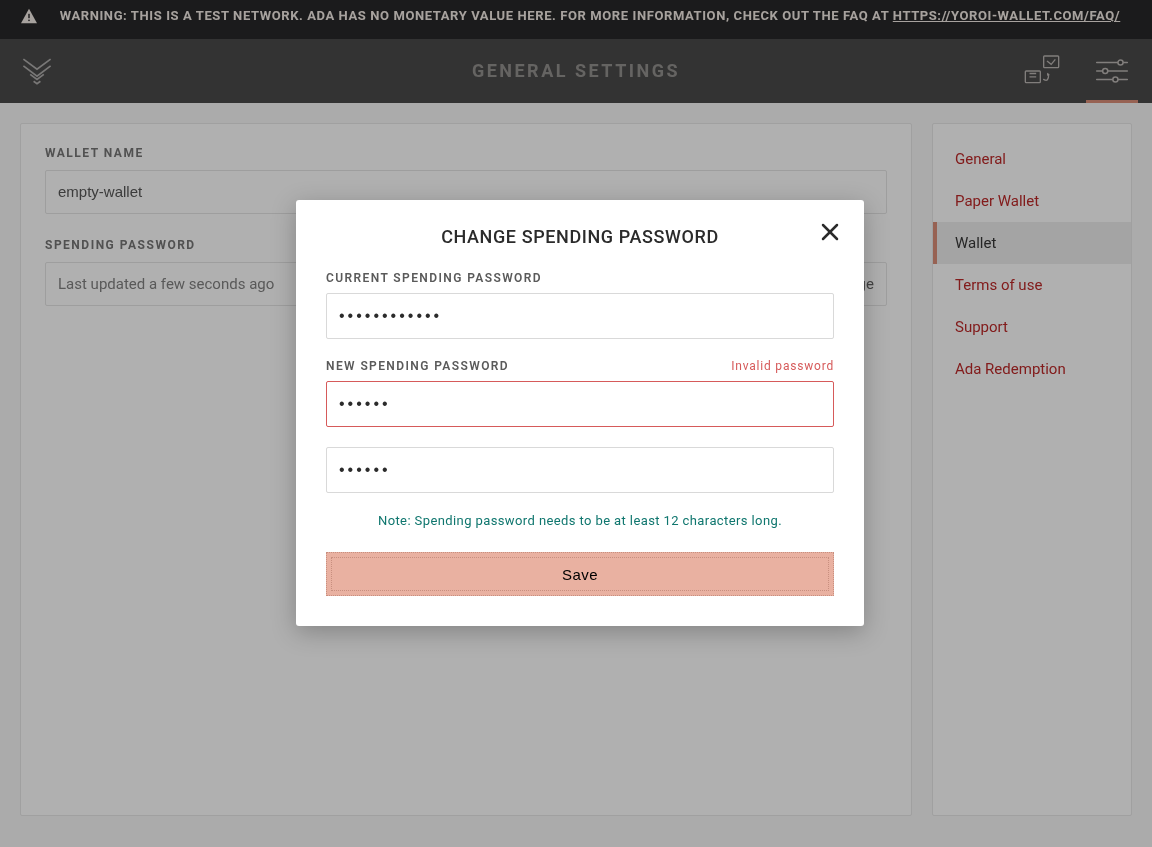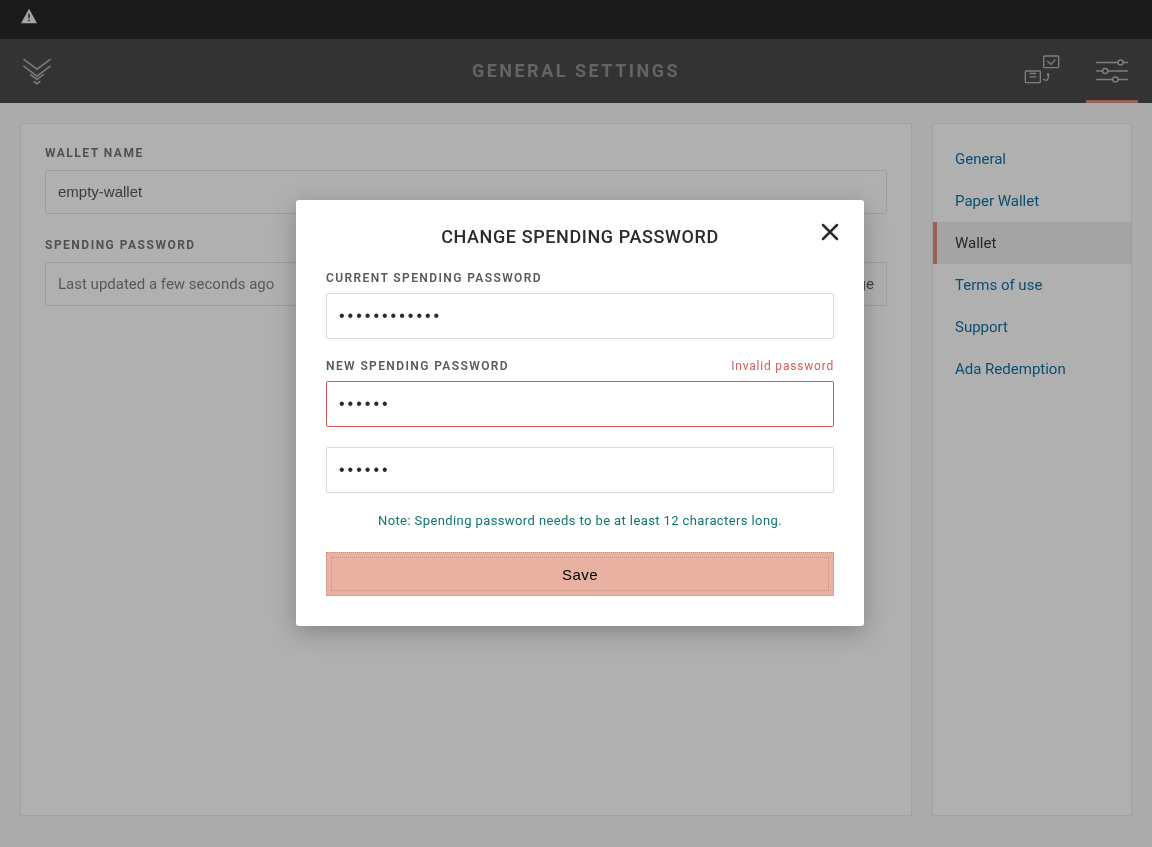--- a/index.html
+++ b/index.html
@@ -95,21 +95,21 @@
     justify-content:space-between;
     color:#7a7a7a;
     font-size:15px;
   }
   .static-row .link { color:#5a5a5a; }
 
   
   .nav-item {
     padding: 12px 22px;
     font-size: 15px;
-    color: #0369a1;
+    color: #b91c1c;
     cursor: pointer;
   }
   .nav-item.active {
     background: #ededed;
     color: #2b2b2b;
     font-weight: 400;
     border-left: 4px solid #d98771;
     padding-left: 18px;
   }
 
@@ -196,20 +196,24 @@
 <body>
 
 <div class="banner">
   <span class="warn-icon">
     <svg width="18" height="16" viewBox="0 0 24 22" fill="currentColor">
         <path d="M12 1 L23 21 H1 Z" fill="#f2eae4"></path>
         <rect x="11" y="8" width="2" height="6" fill="#1b1b1c"></rect>
         <rect x="11" y="16" width="2" height="2" fill="#1b1b1c"></rect>
       </svg>
   </span>
+  <div class="msg">
+    <span>WARNING: THIS IS A TEST NETWORK. ADA HAS NO MONETARY VALUE HERE. FOR MORE INFORMATION, CHECK OUT THE FAQ AT </span>
+    <a href="#">HTTPS://YOROI-WALLET.COM/FAQ/</a>
+  </div>
 </div>
 
 <div class="topbar">
   <span class="logo">
     <svg viewBox="0 0 40 40" width="34" height="34" fill="none" stroke="currentColor" stroke-width="2">
       <path d="M4 6 L20 18 L36 6"></path>
       <path d="M4 14 L20 26 L36 14"></path>
       <path d="M12 24 L20 30 L28 24"></path>
       <path d="M16 32 L20 35 L24 32"></path>
     </svg>

